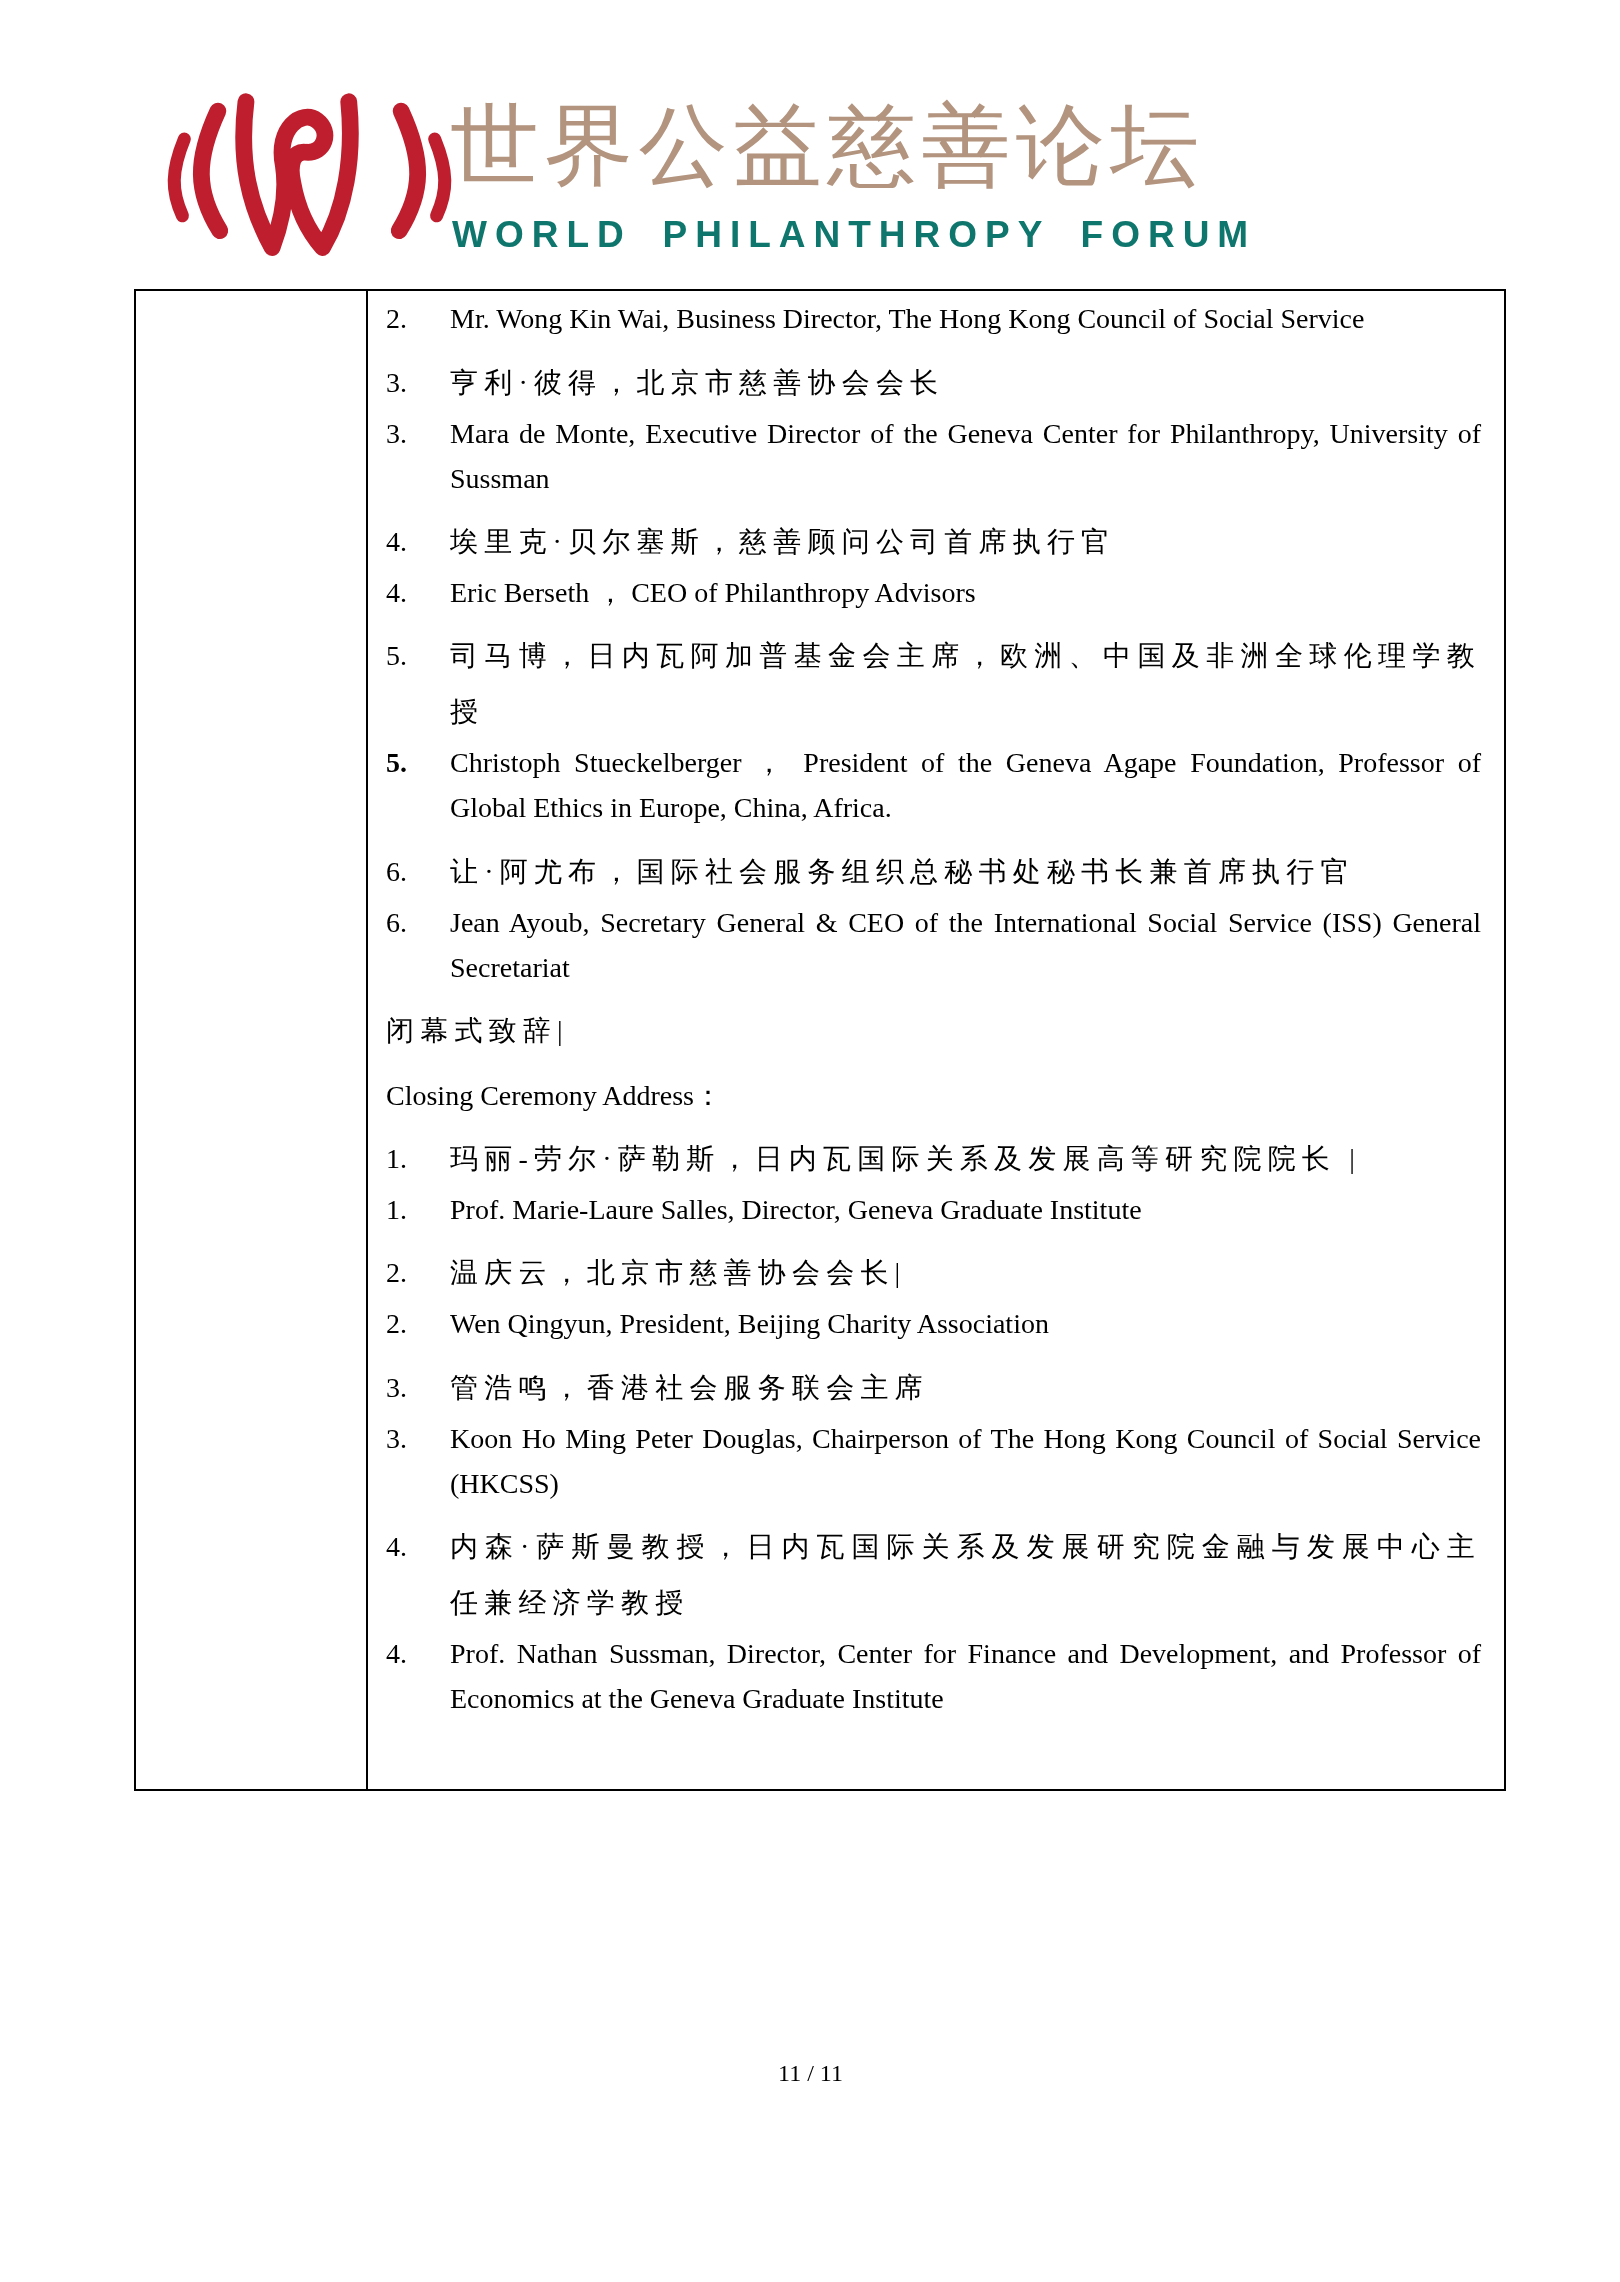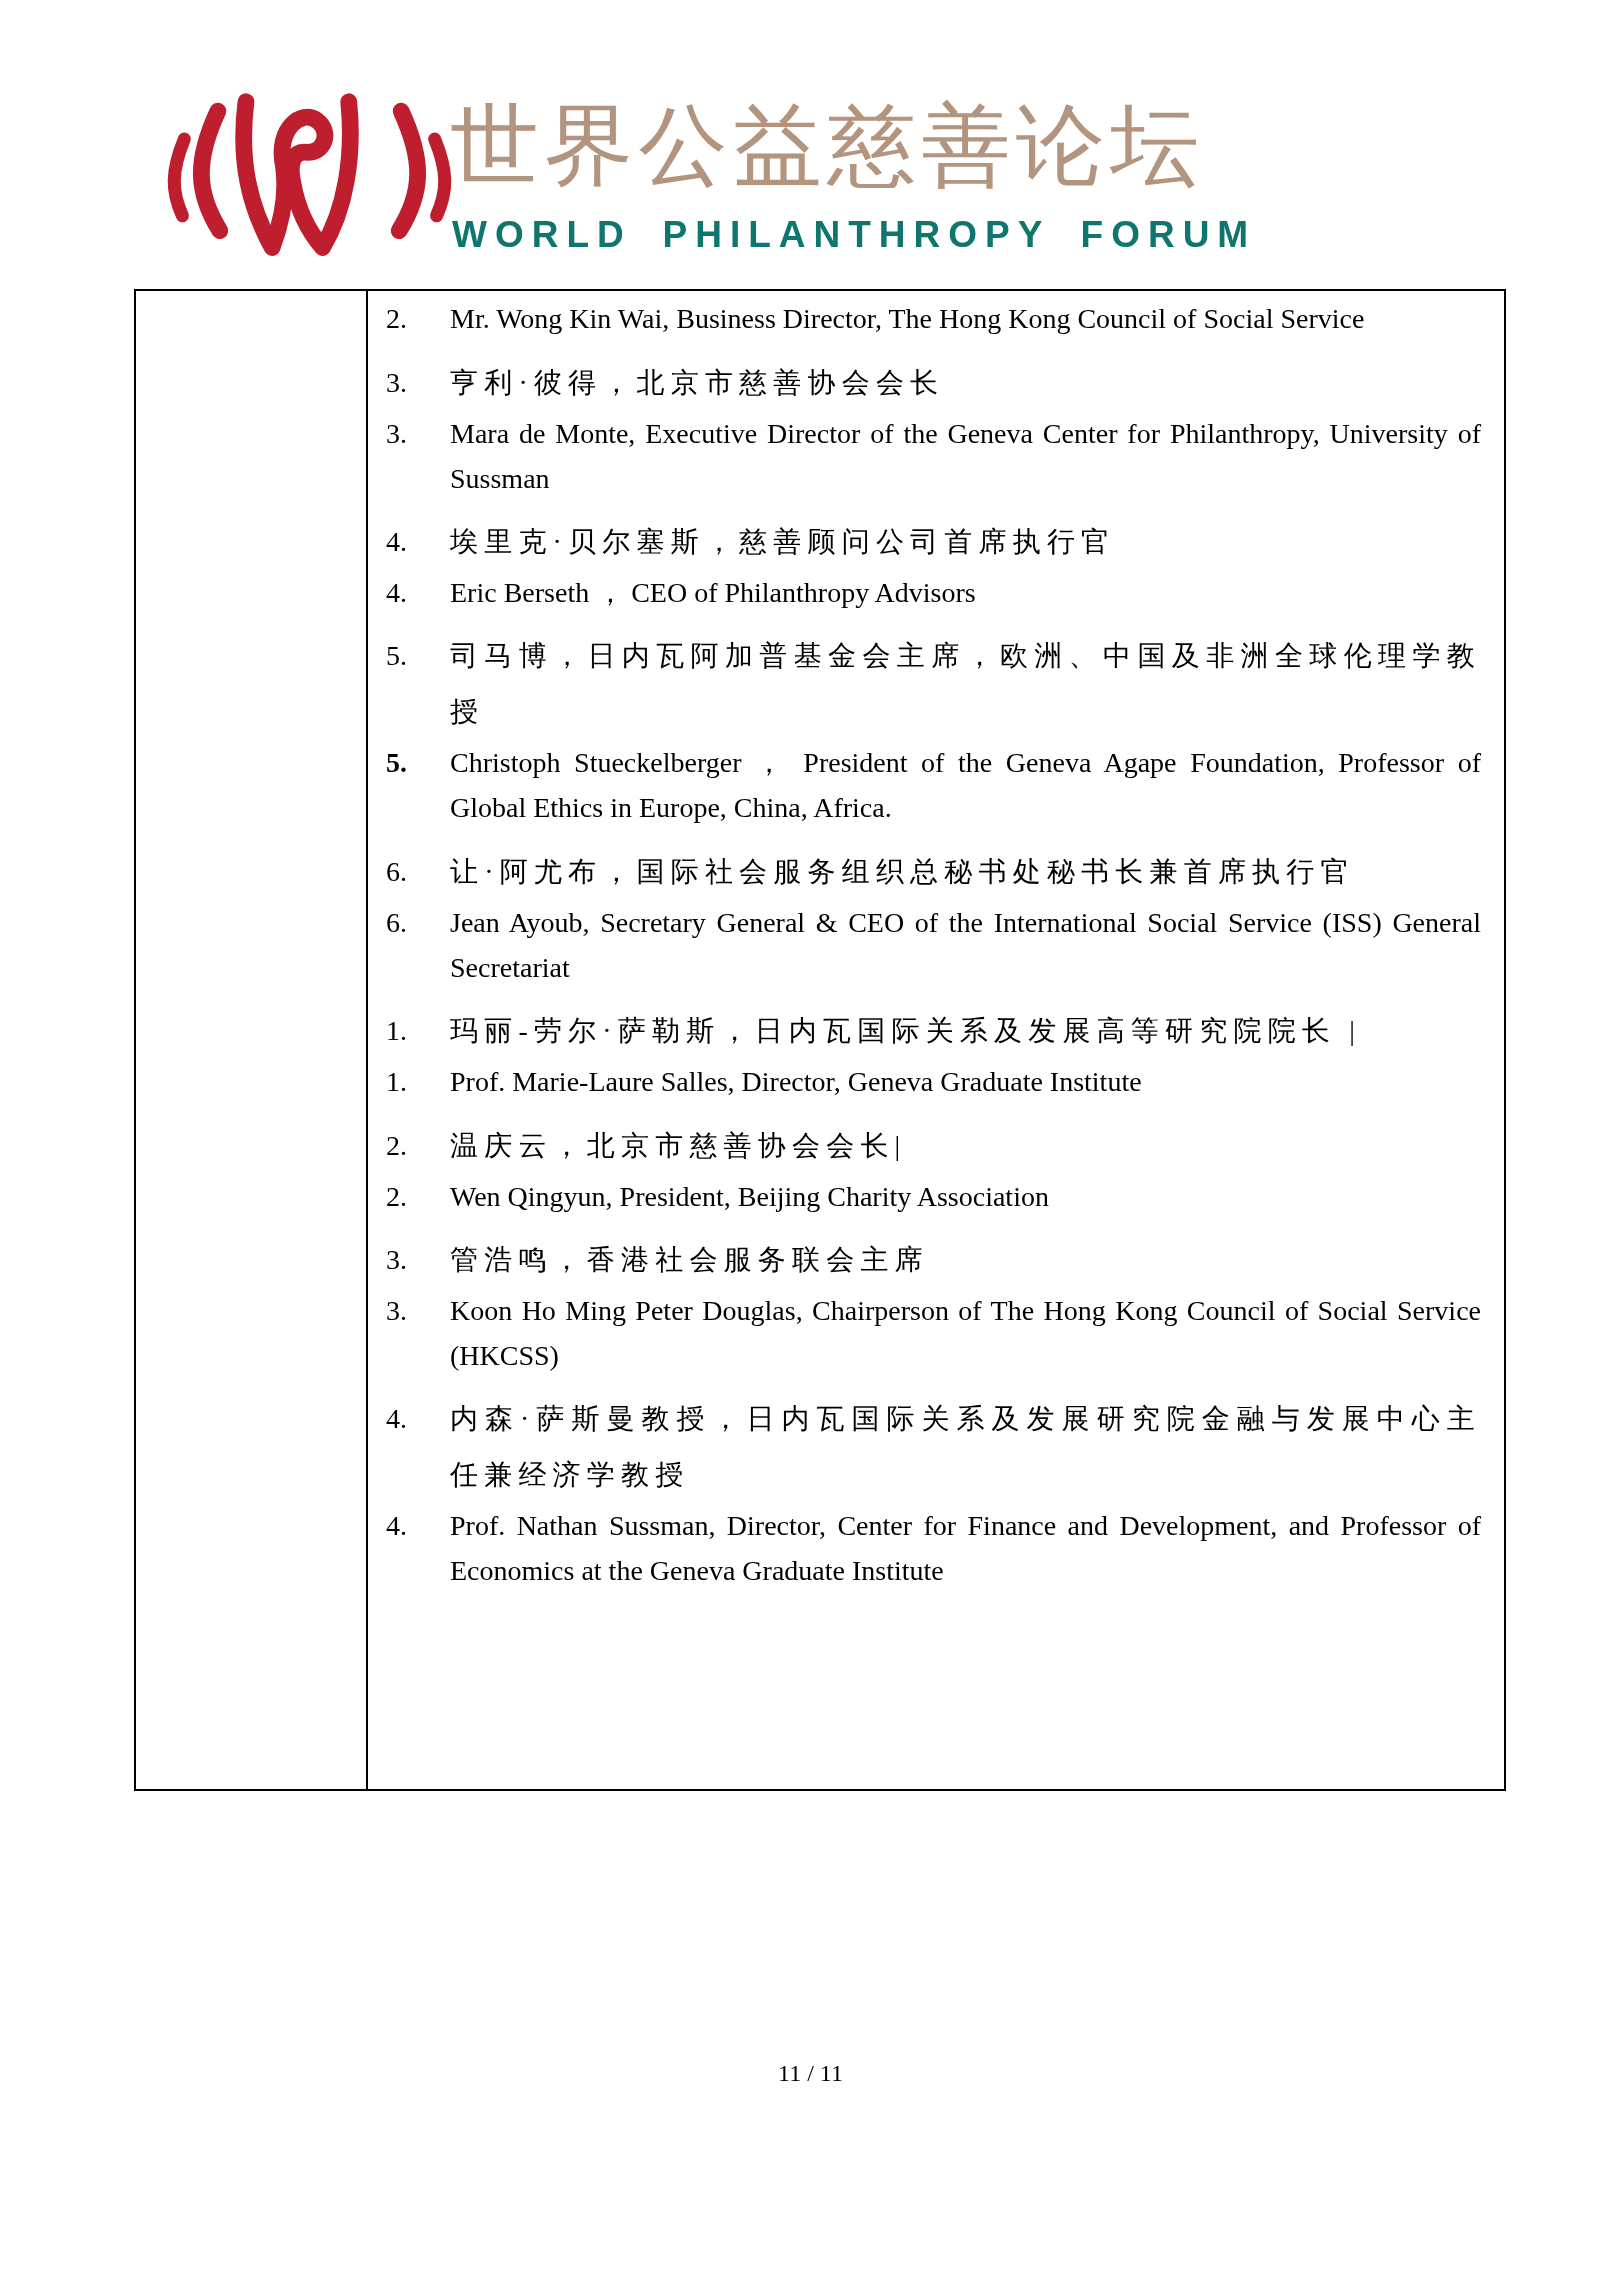--- a/index.html
+++ b/index.html
@@ -103,20 +103,26 @@
       </div>
       <div class="row zh gap">
         <span class="num">6.</span>
         <div class="txt zh">让·阿尤布，国际社会服务组织总秘书处秘书长兼首席执行官</div>
       </div>
       <div class="row en">
         <span class="num">6.</span>
         <div class="txt en">Jean Ayoub, Secretary General &amp; CEO of the International Social Service (ISS) General Secretariat</div>
       </div>
       <div class="row zh gap">
+        <div class="txt zh">闭幕式致辞|</div>
+      </div>
+      <div class="row en gap">
+        <div class="txt en">Closing Ceremony Address：</div>
+      </div>
+      <div class="row zh gap">
         <span class="num">1.</span>
         <div class="txt zh">玛丽-劳尔·萨勒斯，日内瓦国际关系及发展高等研究院院长 |</div>
       </div>
       <div class="row en">
         <span class="num">1.</span>
         <div class="txt en">Prof. Marie-Laure Salles, Director, Geneva Graduate Institute</div>
       </div>
       <div class="row zh gap">
         <span class="num">2.</span>
         <div class="txt zh">温庆云，北京市慈善协会会长|</div>

